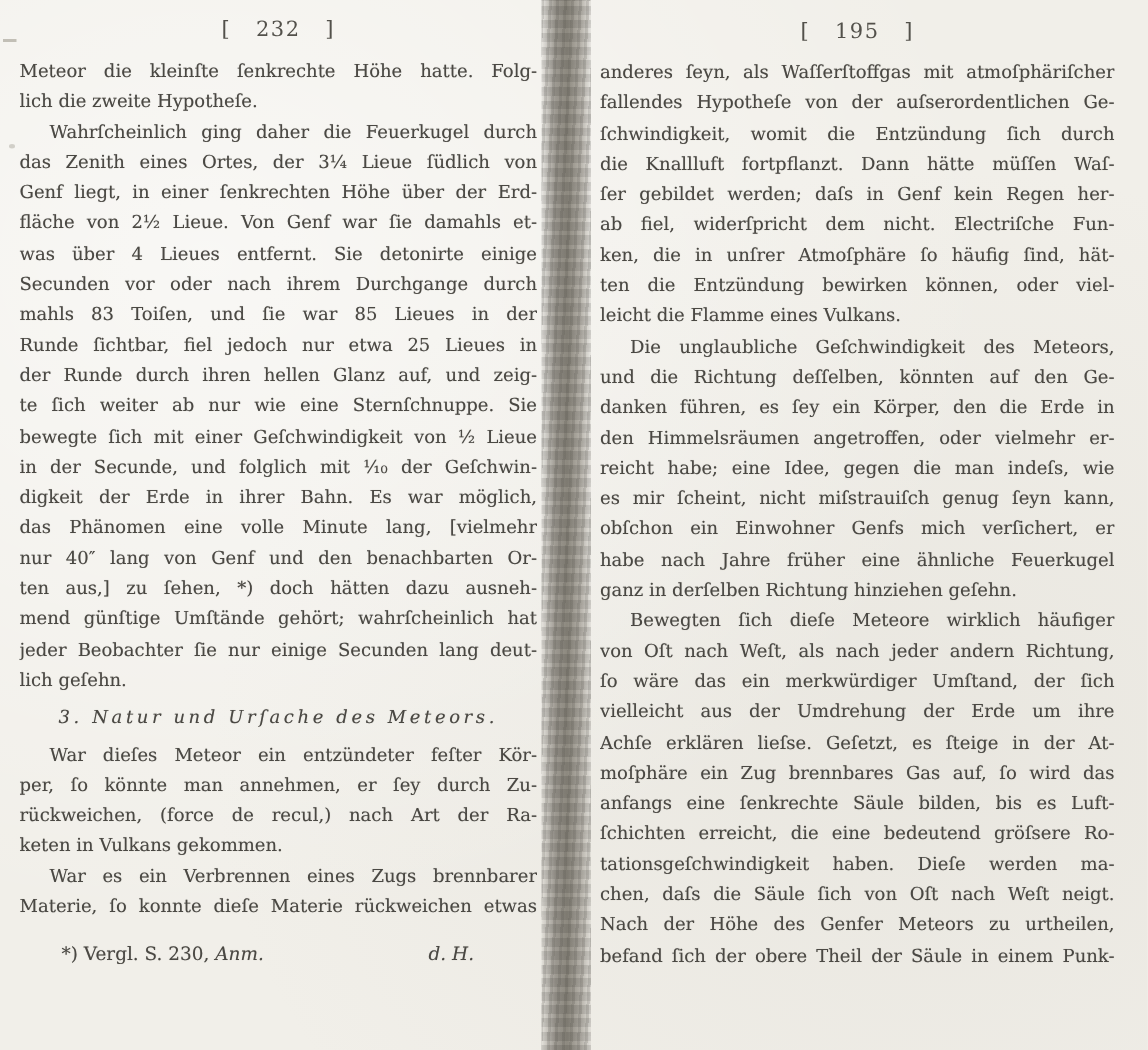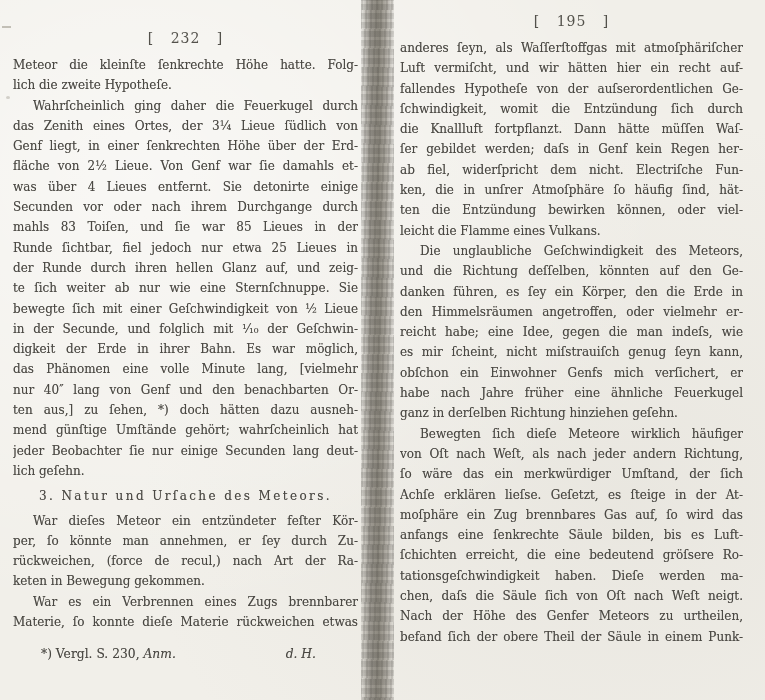--- a/index.html
+++ b/index.html
@@ -8,41 +8,41 @@
     font-family: "DejaVu Serif", "Liberation Serif", serif;
     color: #4a4843;
     background:
       radial-gradient(ellipse at 18% 25%, rgba(255,255,255,0.55), rgba(255,255,255,0) 60%),
       radial-gradient(ellipse at 82% 72%, rgba(205,201,191,0.22), rgba(205,201,191,0) 55%),
       #f1efe9;
   }
   .scan { position: absolute; inset: 0; }
 
   .page { position: absolute; top: 0; box-sizing: border-box; }
-  .page.left  { left: 0;     width: 362px; padding: 30px 4px 0 13px; }
+  .page.left  { left: 0;     width: 362px; padding: 12px 4px 0 13px; }
   .page.right { left: 397px; width: 360px; padding: 13px 14px 0 3px; }
 
   .pagehead {
     text-align: center; font-size: 14px; letter-spacing: 1px;
     word-spacing: 11px; margin-bottom: 9px; color: #53514b;
   }
 
   .line {
     font-size: 12px; line-height: 20.3px;
     text-align: justify; text-align-last: justify;
     overflow: hidden; white-space: nowrap;
     text-shadow: 0 0 0.5px rgba(74,72,67,0.45);
   }
   .line.left-last { text-align-last: left; }
   .line.indent { text-indent: 20px; }
 
   .block.heading { margin: 5px 0 4px; }
   .block.heading .line {
     text-align: right; text-align-last: center;
-    letter-spacing: 2.4px; white-space: nowrap;
+    font-style: italic; letter-spacing: 2.4px; white-space: nowrap;
   }
 
   .footnote {
     display: flex; justify-content: space-between; align-items: baseline;
     margin-top: 15px; padding: 0 42px 0 28px; font-size: 12.3px;
     text-shadow: 0 0 0.5px rgba(74,72,67,0.4);
     text-align: right;
   }
   .fn-italic { font-style: italic; }
   .fn-right  { font-style: italic; }
@@ -93,41 +93,40 @@
           <div class="line">jeder Beobachter ſie nur einige Secunden lang deut-</div>
           <div class="line left-last">lich geſehn.</div>
         </div>
         <div class="block heading">
           <div class="line left-last">3. Natur und Urſache des Meteors.</div>
         </div>
         <div class="block para">
           <div class="line indent">War dieſes Meteor ein entzündeter feſter Kör-</div>
           <div class="line">per, ſo könnte man annehmen, er ſey durch Zu-</div>
           <div class="line">rückweichen, (force de recul,) nach Art der Ra-</div>
-          <div class="line left-last">keten in Bewegung gekommen.</div>
+          <div class="line left-last">keten in Vulkans gekommen.</div>
         </div>
         <div class="block para">
           <div class="line indent">War es ein Verbrennen eines Zugs brennbarer</div>
           <div class="line">Materie, ſo konnte dieſe Materie rückweichen etwas</div>
         </div>
       </div>
     <div class="footnote">
       <span><span>*) Vergl. S. 230, </span><span class="fn-italic">Anm.</span></span>
       <span class="fn-right">d. H.</span>
     </div>
   </div>
 
   <div class="gutter"></div>
 
   <div class="page right">
     <div class="pagehead">[ 195 ]</div>
     <div class="body">
         <div class="block para">
           <div class="line">anderes ſeyn, als Waſſerſtoffgas mit atmoſphäriſcher</div>
-          <div class="line">Luft vermiſcht, und wir hätten hier ein recht auf-</div>
           <div class="line">fallendes Hypotheſe von der auſserordentlichen Ge-</div>
           <div class="line">ſchwindigkeit, womit die Entzündung ſich durch</div>
           <div class="line">die Knallluft fortpflanzt. Dann hätte müſſen Waſ-</div>
           <div class="line">ſer gebildet werden; daſs in Genf kein Regen her-</div>
           <div class="line">ab fiel, widerſpricht dem nicht. Electriſche Fun-</div>
           <div class="line">ken, die in unſrer Atmoſphäre ſo häufig ſind, hät-</div>
           <div class="line">ten die Entzündung bewirken können, oder viel-</div>
           <div class="line left-last">leicht die Flamme eines Vulkans.</div>
         </div>
         <div class="block para">
@@ -138,20 +137,21 @@
           <div class="line">reicht habe; eine Idee, gegen die man indeſs, wie</div>
           <div class="line">es mir ſcheint, nicht miſstrauiſch genug ſeyn kann,</div>
           <div class="line">obſchon ein Einwohner Genfs mich verſichert, er</div>
           <div class="line">habe nach Jahre früher eine ähnliche Feuerkugel</div>
           <div class="line left-last">ganz in derſelben Richtung hinziehen geſehn.</div>
         </div>
         <div class="block para">
           <div class="line indent">Bewegten ſich dieſe Meteore wirklich häufiger</div>
           <div class="line">von Oſt nach Weſt, als nach jeder andern Richtung,</div>
           <div class="line">ſo wäre das ein merkwürdiger Umſtand, der ſich</div>
+          <div class="line">vielleicht aus der Umdrehung der Erde um ihre</div>
           <div class="line">Achſe erklären lieſse. Geſetzt, es ſteige in der At-</div>
           <div class="line">moſphäre ein Zug brennbares Gas auf, ſo wird das</div>
           <div class="line">anfangs eine ſenkrechte Säule bilden, bis es Luft-</div>
           <div class="line">ſchichten erreicht, die eine bedeutend gröſsere Ro-</div>
           <div class="line">tationsgeſchwindigkeit haben. Dieſe werden ma-</div>
           <div class="line">chen, daſs die Säule ſich von Oſt nach Weſt neigt.</div>
           <div class="line">Nach der Höhe des Genfer Meteors zu urtheilen,</div>
           <div class="line">befand ſich der obere Theil der Säule in einem Punk-</div>
         </div>
       </div>

